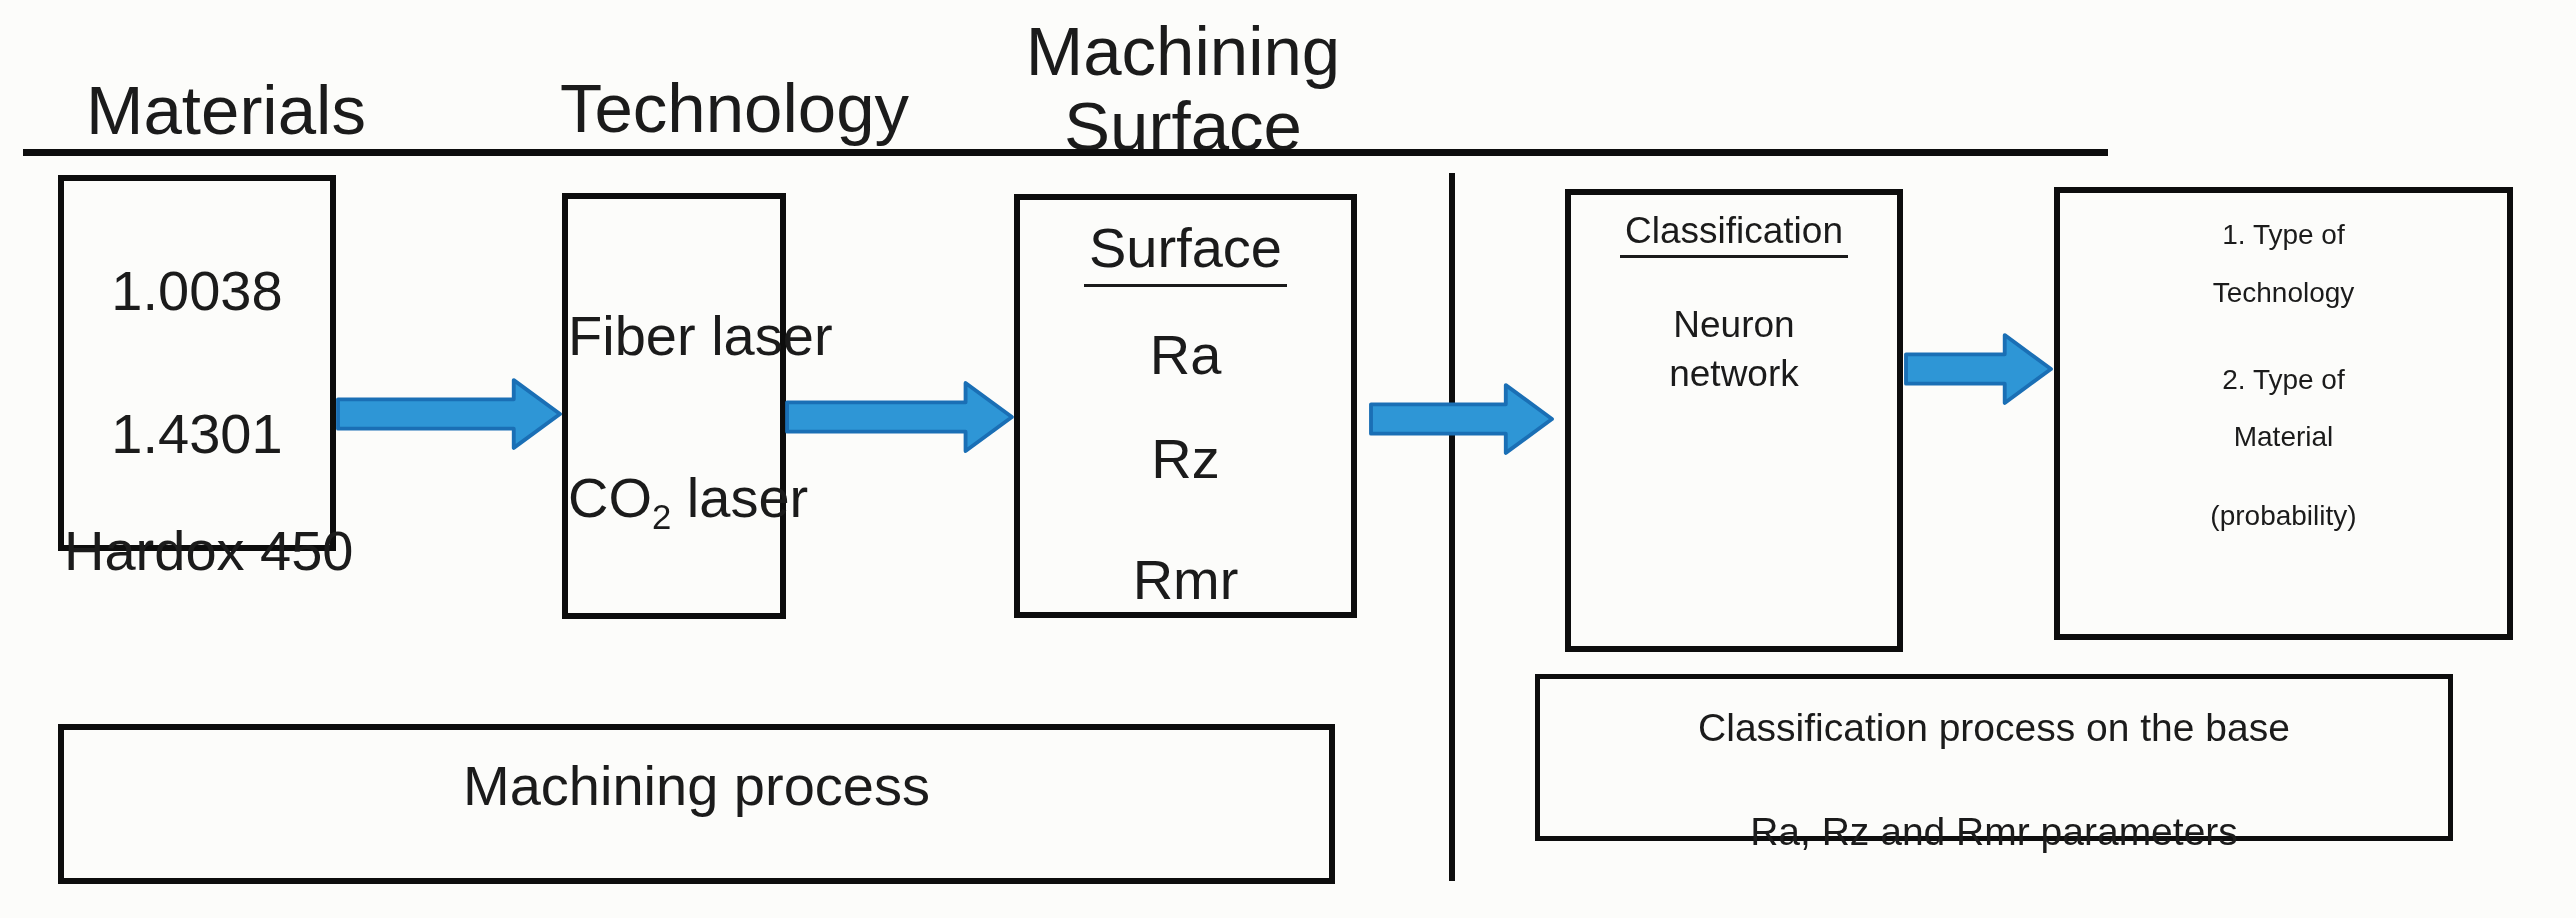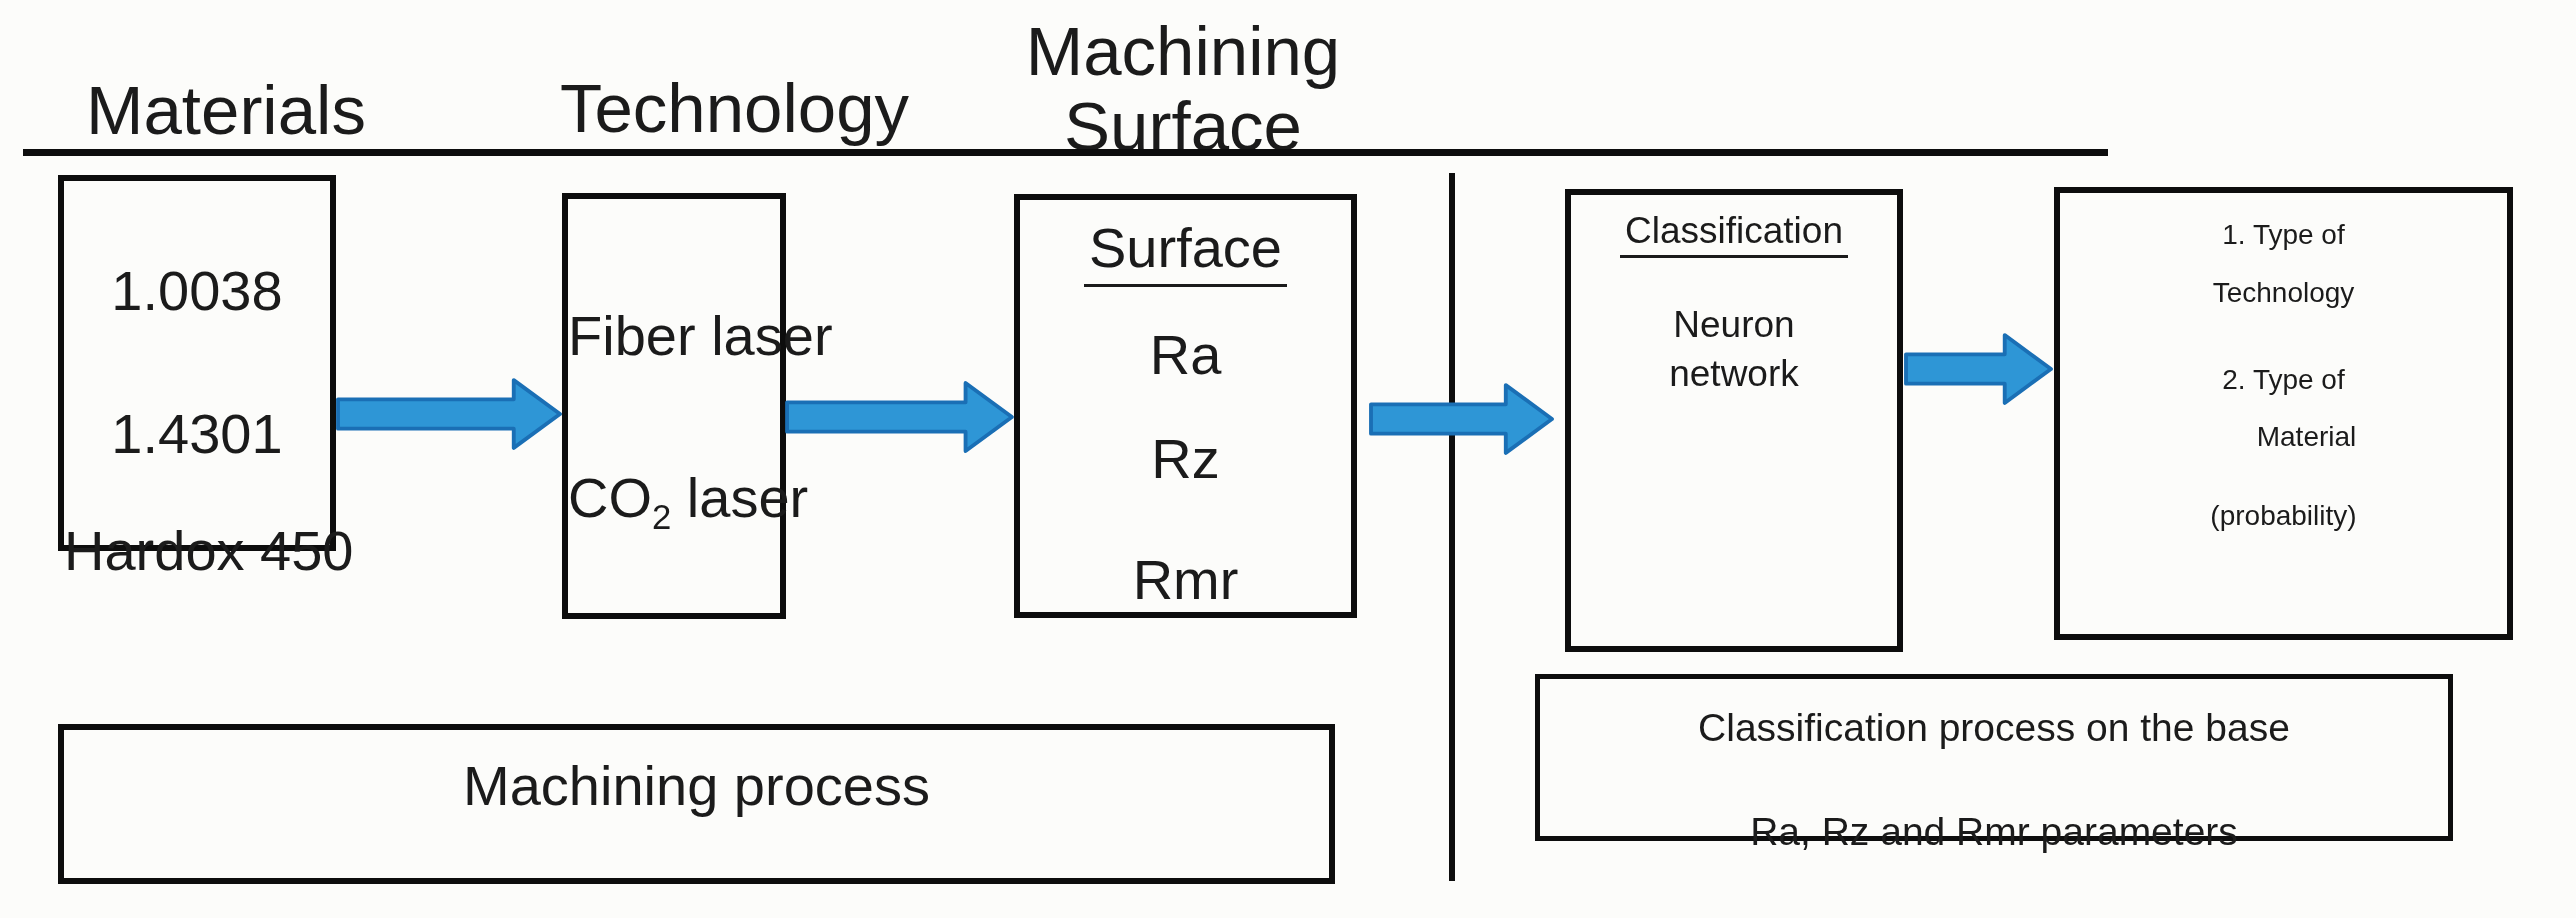--- a/index.html
+++ b/index.html
@@ -89,21 +89,21 @@
     <span class="u" style="border-bottom-width:3.1px;padding-bottom:3px;">Classification</span>
   </div>
   <div class="row t-small" style="top:157px;">network</div>
   <div class="row t-small" style="top:108px;">Neuron</div>
 </div>
 
 <div class="abs box" style="left:2054px;top:187px;width:459px;height:453px;">
   <div class="row t-mid" style="top:19px;">1. Type of</div>
   <div class="row t-mid" style="top:77px;">Technology</div>
   <div class="row t-mid" style="top:164px;">2. Type of</div>
-  <div class="row t-mid" style="top:221px;padding-left:23px;">Material</div>
+  <div class="row t-mid" style="top:221px;">Material</div>
   <div class="row t-mid" style="top:300px;">(probability)</div>
 </div>
 
 <div class="abs box" style="left:58px;top:724px;width:1277px;height:160px;">
   <div class="row t-big" style="top:25px;">Machining process</div>
 </div>
 
 <div class="abs box" style="left:1535px;top:674px;width:918px;height:167px;border-width:5.4px;">
   <div class="row t-proc" style="top:25.5px;">Classification process on the base</div>
   <div class="row t-proc" style="top:94px;margin-top:36px;">Ra, Rz and Rmr parameters</div>

